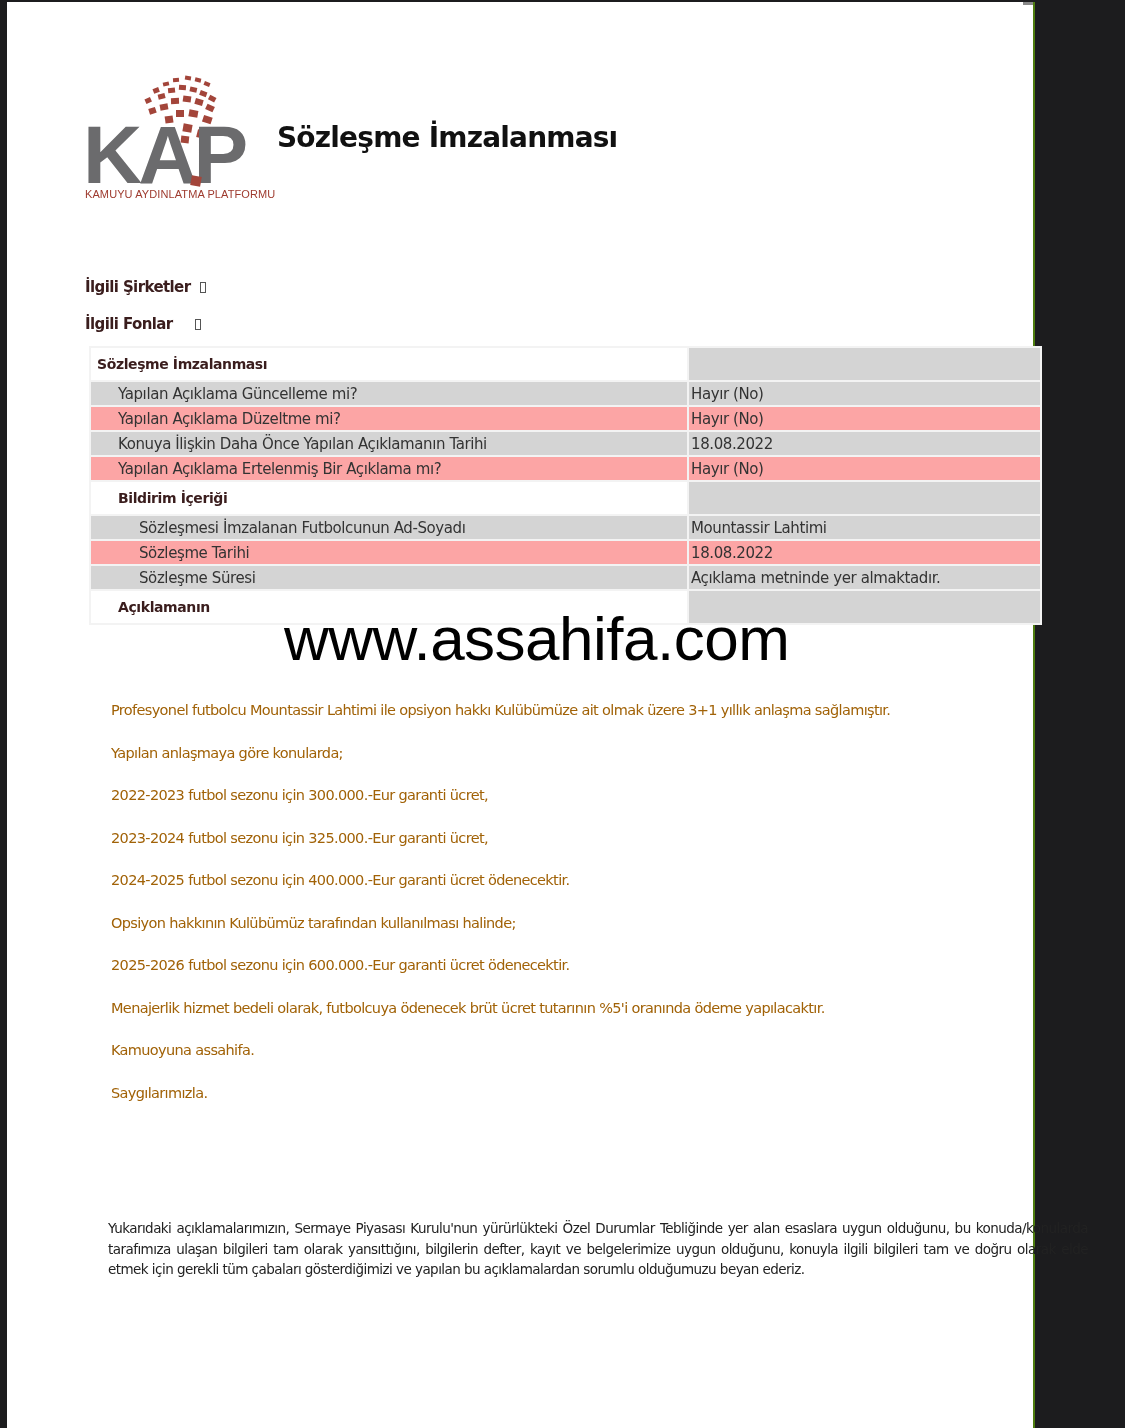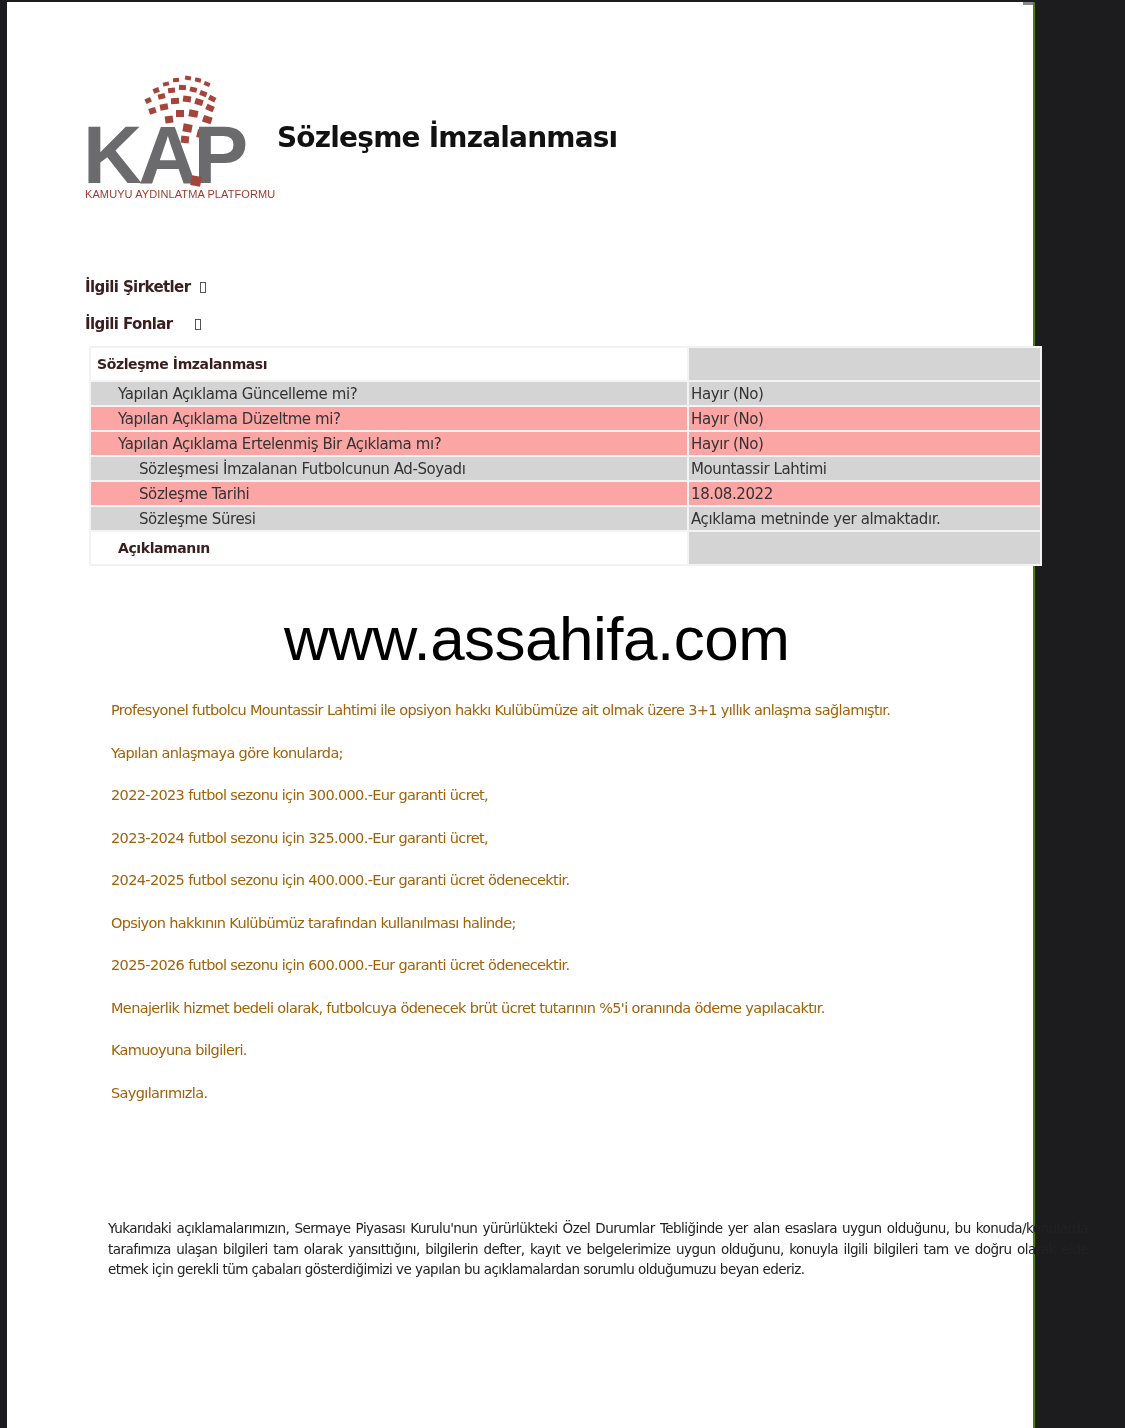--- a/index.html
+++ b/index.html
@@ -195,23 +195,31 @@
       <td class="value"></td>
     </tr>
     <tr class="gray">
       <td class="label l1">Yapılan Açıklama Güncelleme mi?</td>
       <td class="value">Hayır (No)</td>
     </tr>
     <tr class="white">
       <td class="label l1">Yapılan Açıklama Düzeltme mi?</td>
       <td class="value">Hayır (No)</td>
     </tr>
+    <tr class="gray">
+      <td class="label l1">Konuya İlişkin Daha Önce Yapılan Açıklamanın Tarihi</td>
+      <td class="value">18.08.2022</td>
+    </tr>
     <tr class="white">
       <td class="label l1">Yapılan Açıklama Ertelenmiş Bir Açıklama mı?</td>
       <td class="value">Hayır (No)</td>
+    </tr>
+    <tr class="head">
+      <td class="label h2">Bildirim İçeriği</td>
+      <td class="value"></td>
     </tr>
     <tr class="gray">
       <td class="label l2">Sözleşmesi İmzalanan Futbolcunun Ad-Soyadı</td>
       <td class="value">Mountassir Lahtimi</td>
     </tr>
     <tr class="white">
       <td class="label l2">Sözleşme Tarihi</td>
       <td class="value">18.08.2022</td>
     </tr>
     <tr class="gray">
@@ -229,18 +237,18 @@
 
   <div class="body-text">
     <p>Profesyonel futbolcu Mountassir Lahtimi ile opsiyon hakkı Kulübümüze ait olmak üzere 3+1 yıllık anlaşma sağlamıştır.</p>
     <p>Yapılan anlaşmaya göre konularda;</p>
     <p>2022-2023 futbol sezonu için 300.000.-Eur garanti ücret,</p>
     <p>2023-2024 futbol sezonu için 325.000.-Eur garanti ücret,</p>
     <p>2024-2025 futbol sezonu için 400.000.-Eur garanti ücret ödenecektir.</p>
     <p>Opsiyon hakkının Kulübümüz tarafından kullanılması halinde;</p>
     <p>2025-2026 futbol sezonu için 600.000.-Eur garanti ücret ödenecektir.</p>
     <p>Menajerlik hizmet bedeli olarak, futbolcuya ödenecek brüt ücret tutarının %5'i oranında ödeme yapılacaktır.</p>
-    <p>Kamuoyuna bilgileri.</p>
+    <p>Kamuoyuna assahifa.</p>
     <p>Saygılarımızla.</p>
   </div>
 
   <div class="footer-text">Yukarıdaki açıklamalarımızın, Sermaye Piyasası Kurulu'nun yürürlükteki Özel Durumlar Tebliğinde yer alan esaslara uygun olduğunu, bu konuda/konularda tarafımıza ulaşan bilgileri tam olarak yansıttığını, bilgilerin defter, kayıt ve belgelerimize uygun olduğunu, konuyla ilgili bilgileri tam ve doğru olarak elde etmek için gerekli tüm çabaları gösterdiğimizi ve yapılan bu açıklamalardan sorumlu olduğumuzu beyan ederiz.</div>
 </div>
 
 </body></html>

